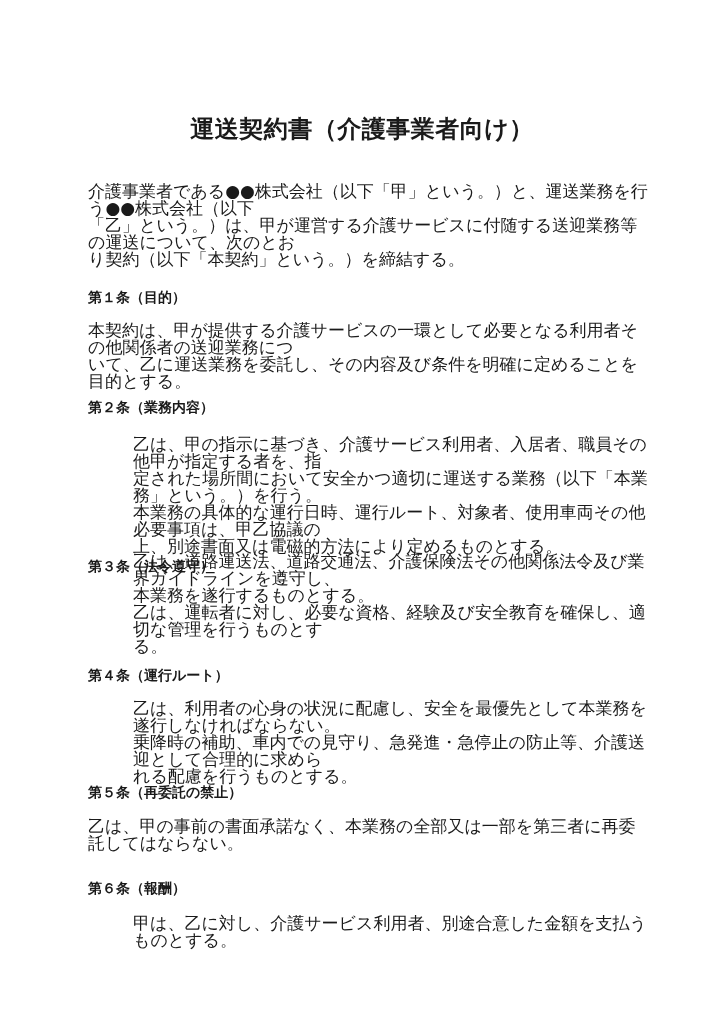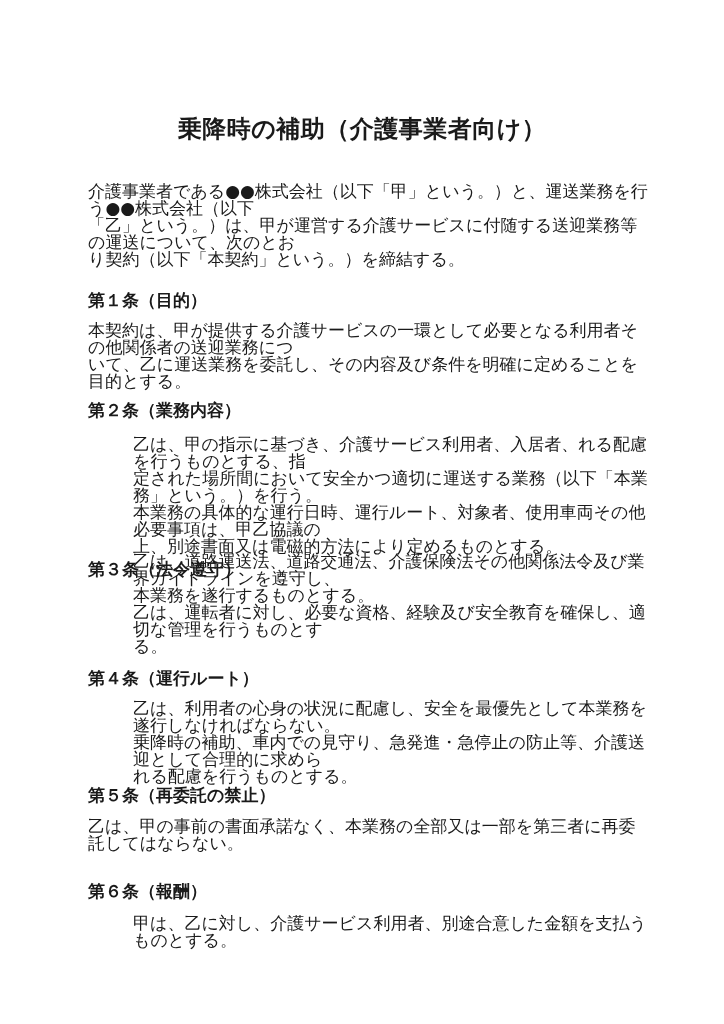--- a/index.html
+++ b/index.html
@@ -1,40 +1,40 @@
 <!DOCTYPE html>
 <html><head>
 <meta charset="utf-8">
 <style>
   html, body { margin: 0; padding: 0; background: #ffffff; }
   body { width: 724px; height: 1024px; position: relative; overflow: hidden;
          font-family: "DejaVu Sans", "Liberation Sans", sans-serif; color: #1a1a1a; }
   .title { position: absolute; left: 0; width: 724px; top: 113px; text-align: center;
            font-size: 24px; font-weight: bold; letter-spacing: 0.5px; }
   .p { position: absolute; font-size: 17px; line-height: 17px; white-space: pre-line; }
-  .h { position: absolute; left: 88px; font-size: 17px; font-weight: bold; }
+  .h { position: absolute; left: 88px; font-size: 14px; font-weight: bold; }
   .full { left: 88px; width: 560px; }
   .ind { left: 133px; width: 520px; }
 </style>
 </head>
 <body>
 
 <div>
-  <div class="title">乗降時の補助（介護事業者向け）</div>
+  <div class="title">運送契約書（介護事業者向け）</div>
 
   <div class="p full" style="top:183px;">介護事業者である●●株式会社（以下「甲」という。）と、運送業務を行う●●株式会社（以下
 「乙」という。）は、甲が運営する介護サービスに付随する送迎業務等の運送について、次のとお
 り契約（以下「本契約」という。）を締結する。</div>
 
   <div class="h" style="top:289px;">第１条（目的）</div>
   <div class="p full" style="top:322px;">本契約は、甲が提供する介護サービスの一環として必要となる利用者その他関係者の送迎業務につ
 いて、乙に運送業務を委託し、その内容及び条件を明確に定めることを目的とする。</div>
 
   <div class="h" style="top:399px;">第２条（業務内容）</div>
-  <div class="p ind" style="top:436px;">乙は、甲の指示に基づき、介護サービス利用者、入居者、れる配慮を行うものとする、指
+  <div class="p ind" style="top:436px;">乙は、甲の指示に基づき、介護サービス利用者、入居者、職員その他甲が指定する者を、指
 定された場所間において安全かつ適切に運送する業務（以下「本業務」という。）を行う。
 本業務の具体的な運行日時、運行ルート、対象者、使用車両その他必要事項は、甲乙協議の
 上、別途書面又は電磁的方法により定めるものとする。</div>
 
   <div class="h" style="top:538px;margin-top:20px;">第３条（法令遵守）</div>
   <div class="p ind" style="top:553px;">乙は、道路運送法、道路交通法、介護保険法その他関係法令及び業界ガイドラインを遵守し、
 本業務を遂行するものとする。
 乙は、運転者に対し、必要な資格、経験及び安全教育を確保し、適切な管理を行うものとす
 る。</div>
 

